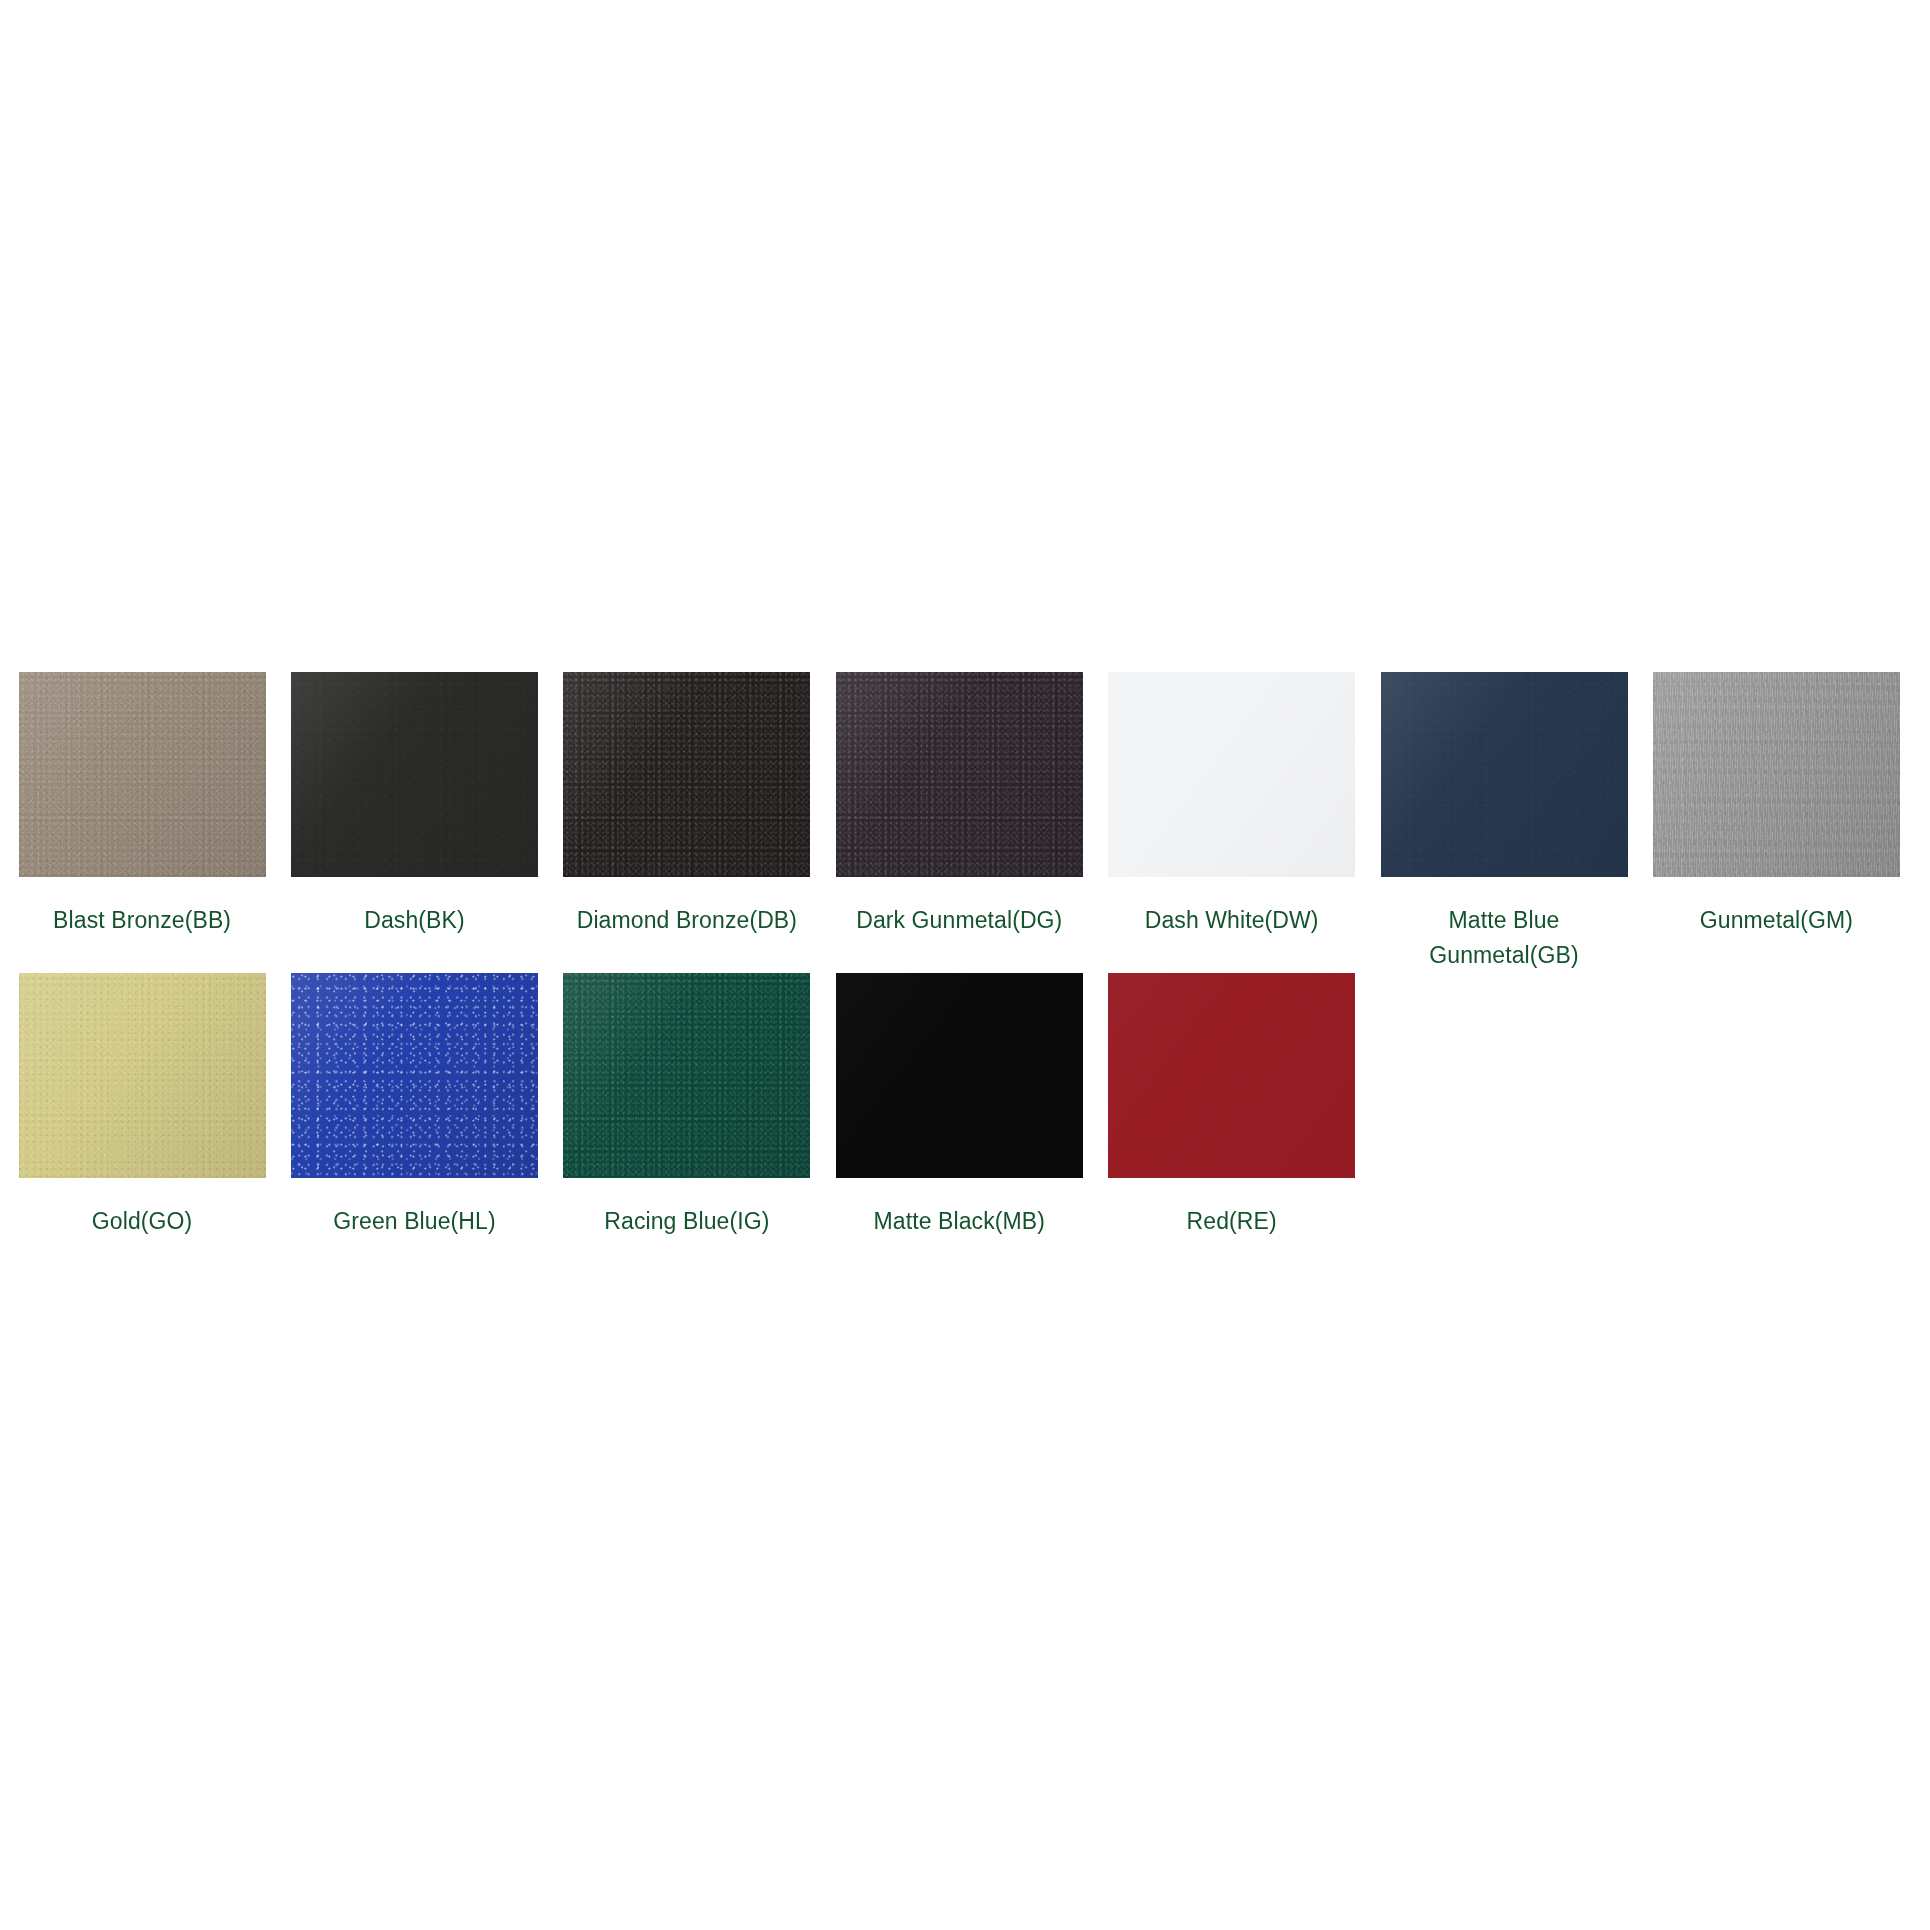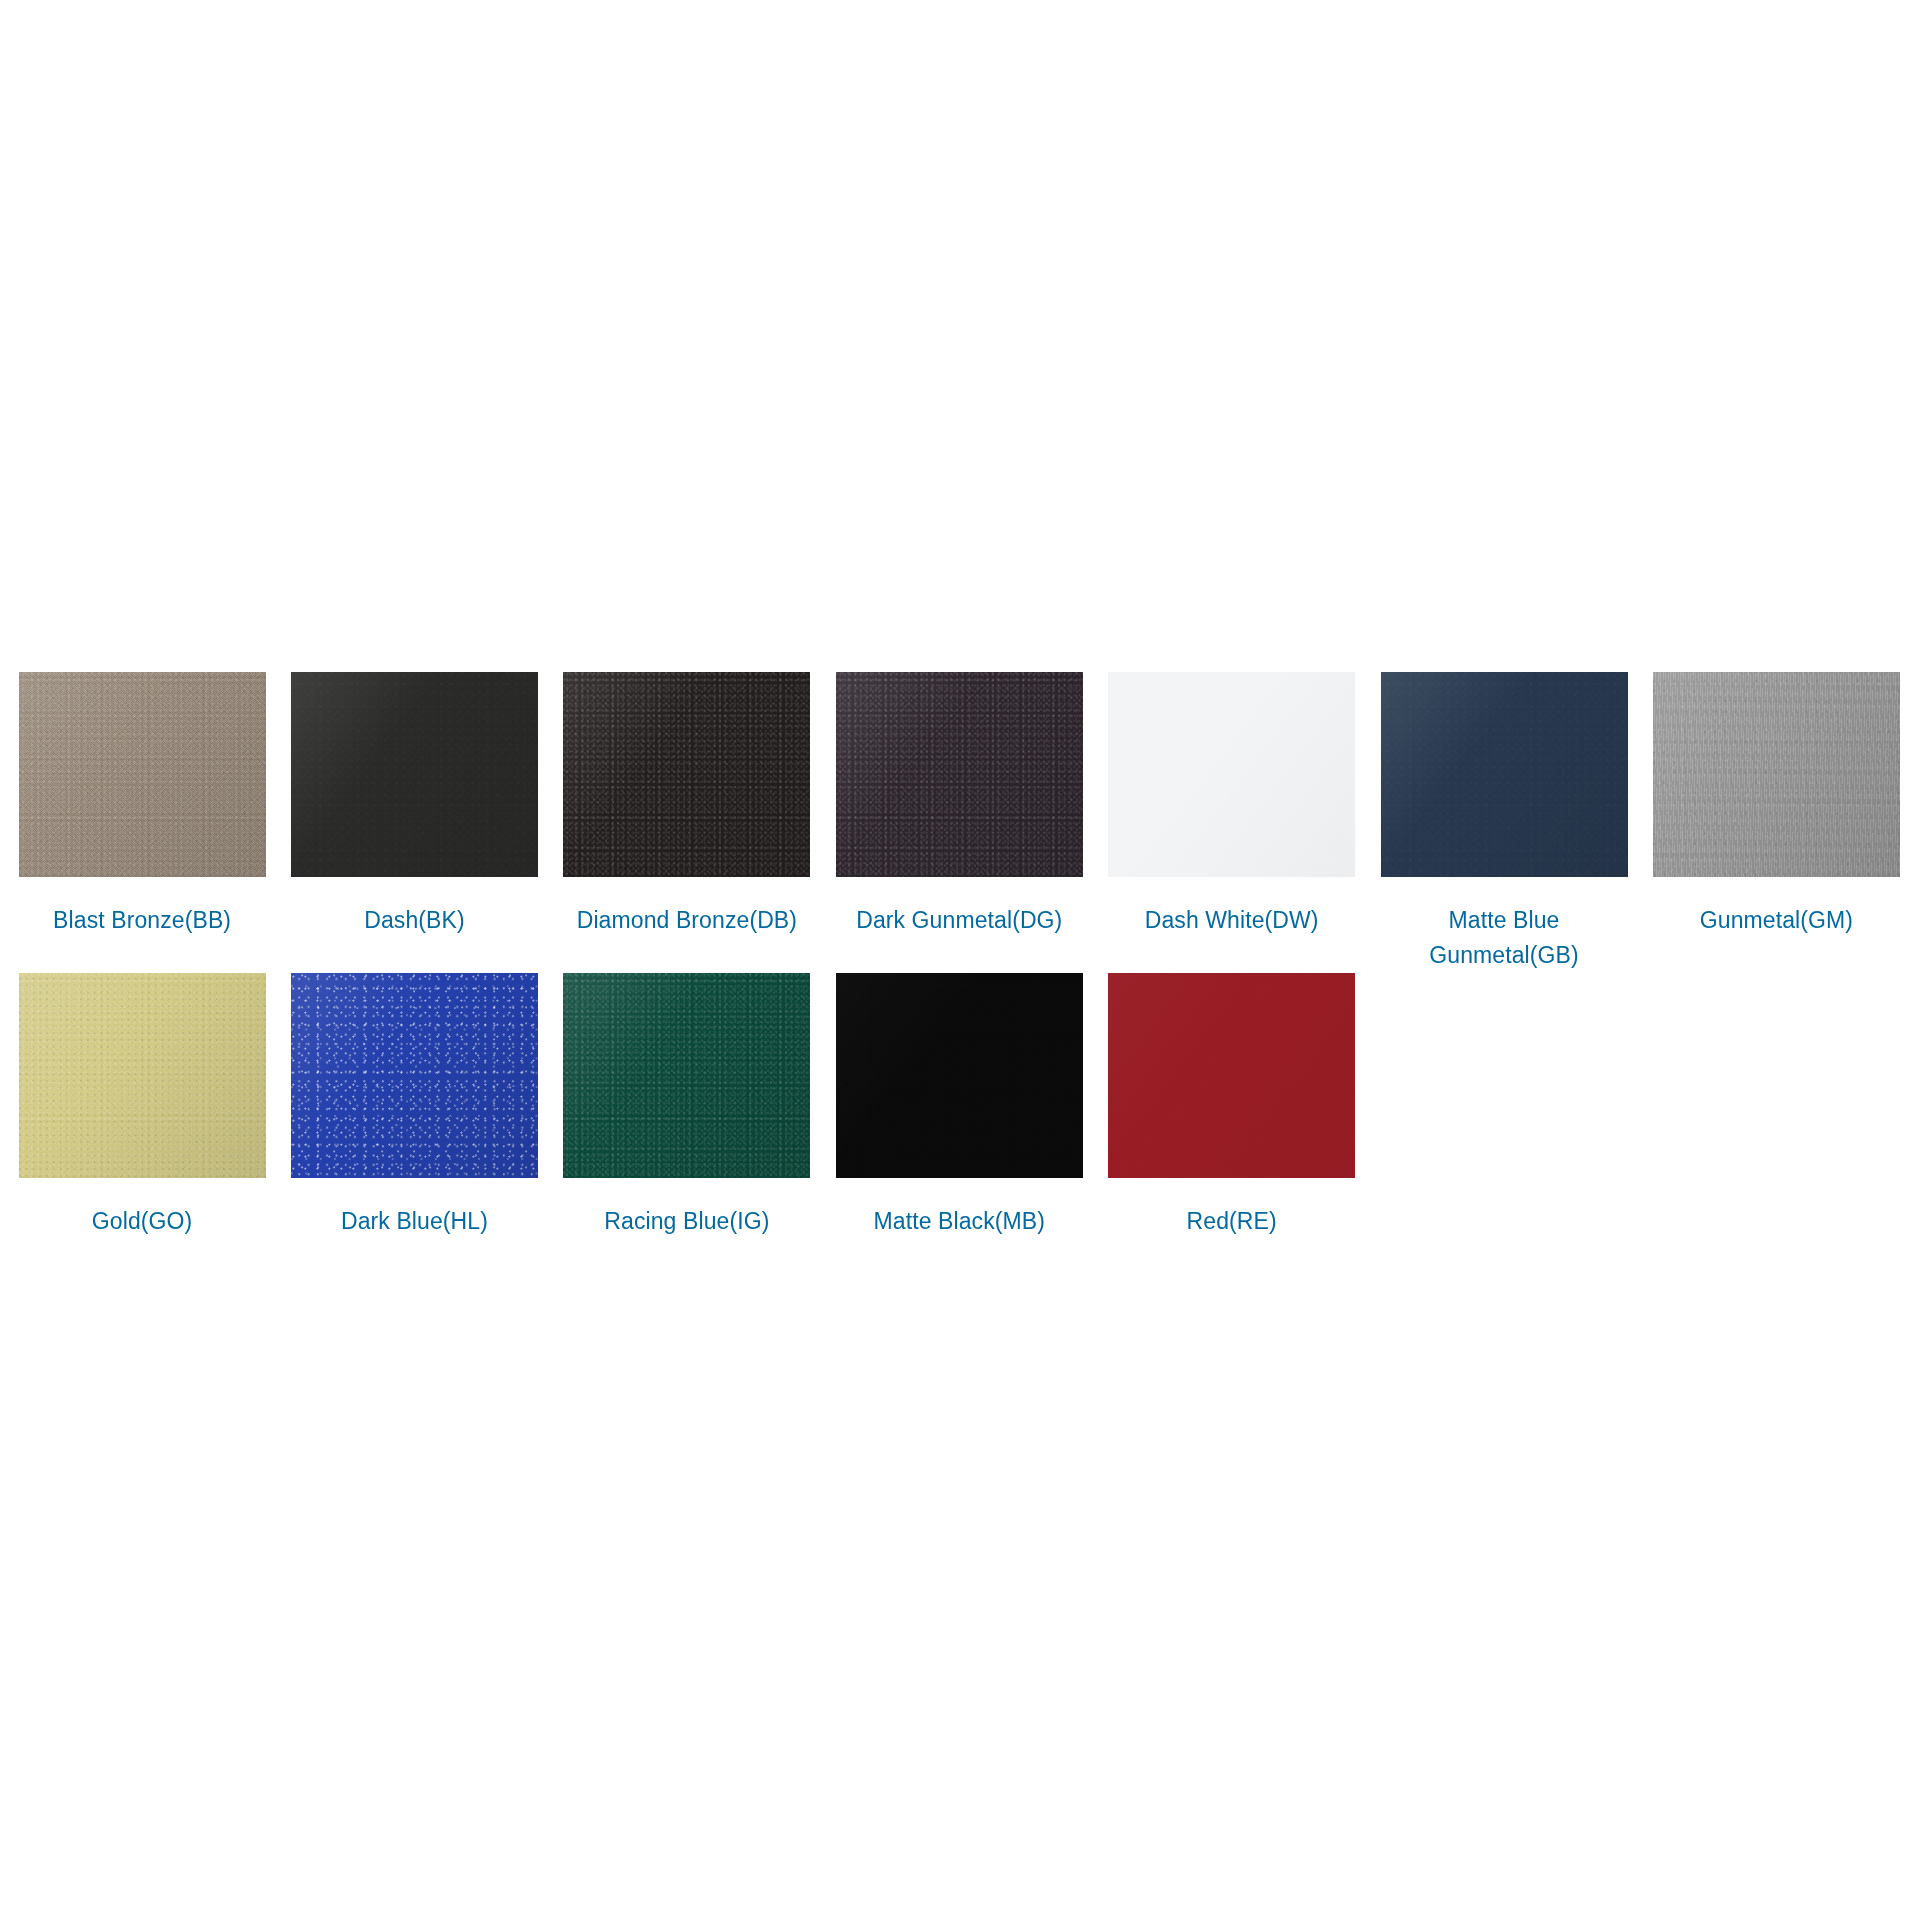--- a/index.html
+++ b/index.html
@@ -102,21 +102,21 @@
       repeating-linear-gradient(92deg, rgba(255,255,255,0.10) 0 0.8px, rgba(0,0,0,0.07) 0.8px 2.5px);
     opacity: 1;
   }
 
   .swatch-label {
     margin-top: 26px;
     width: 247px;
     text-align: center;
     font-size: 23px;
     line-height: 35px;
-    color: #0369a1;
+    color: #14532d;
     letter-spacing: 0.1px;
     font-weight: 400;
   }
 </style>
 </head>
 <body>
 
 <div class="sheet">
   <div class="swatch-grid" id="swatch-grid">
       <div class="swatch-cell">
@@ -182,21 +182,21 @@
           <span class="tex-c"></span>
         </div>
         <div class="swatch-label">Gold(GO)</div>
       </div>
       <div class="swatch-cell">
         <div class="swatch-chip fin-sparkle" style="background: rgb(36, 64, 173);">
           <span class="tex-a"></span>
           <span class="tex-b"></span>
           <span class="tex-c"></span>
         </div>
-        <div class="swatch-label">Dark Blue(HL)</div>
+        <div class="swatch-label">Green Blue(HL)</div>
       </div>
       <div class="swatch-cell">
         <div class="swatch-chip fin-coarse" style="background: rgb(11, 74, 59);">
           <span class="tex-a"></span>
           <span class="tex-b"></span>
           <span class="tex-c"></span>
         </div>
         <div class="swatch-label">Racing Blue(IG)</div>
       </div>
       <div class="swatch-cell">

